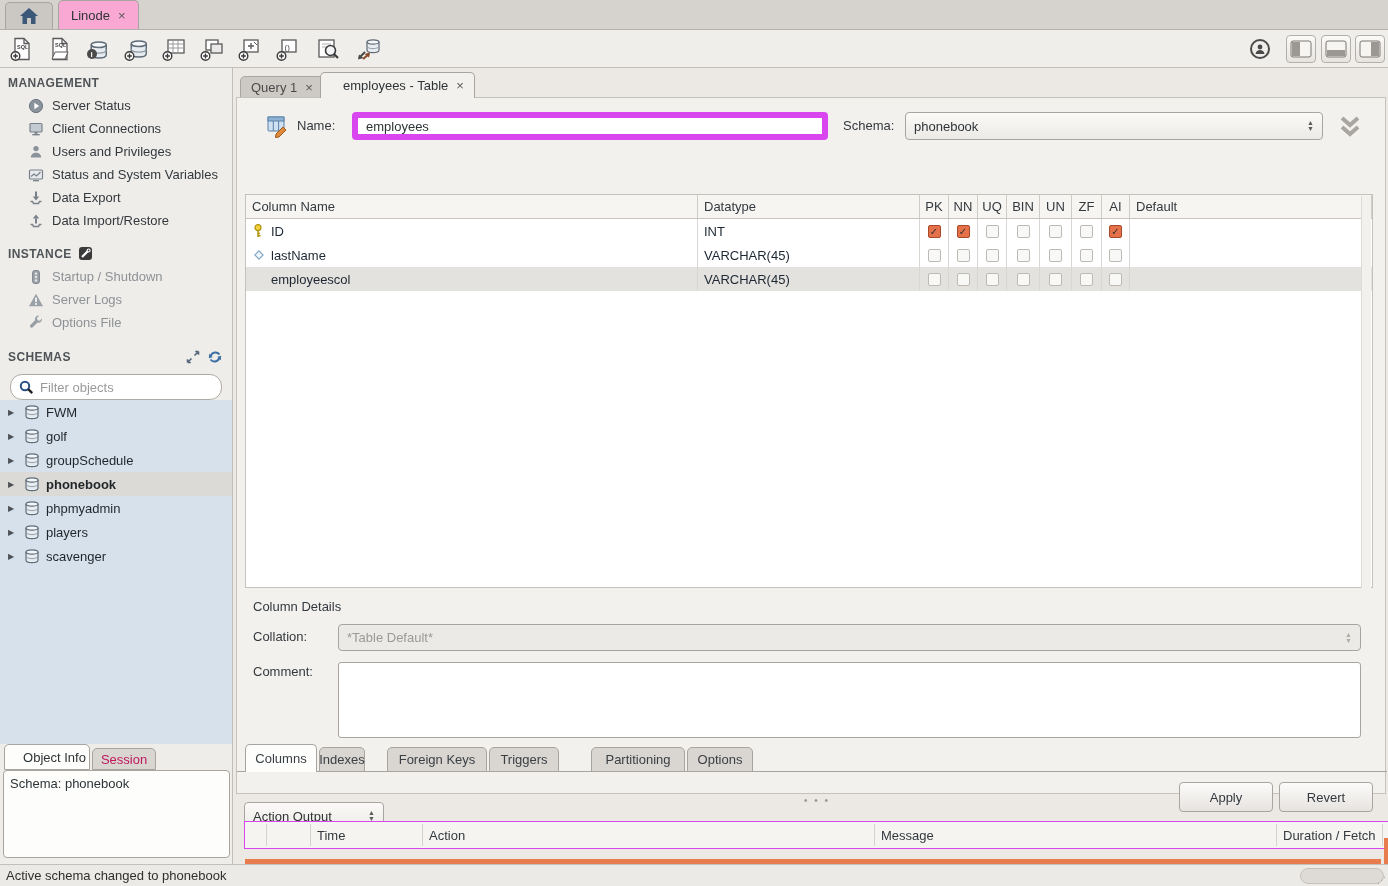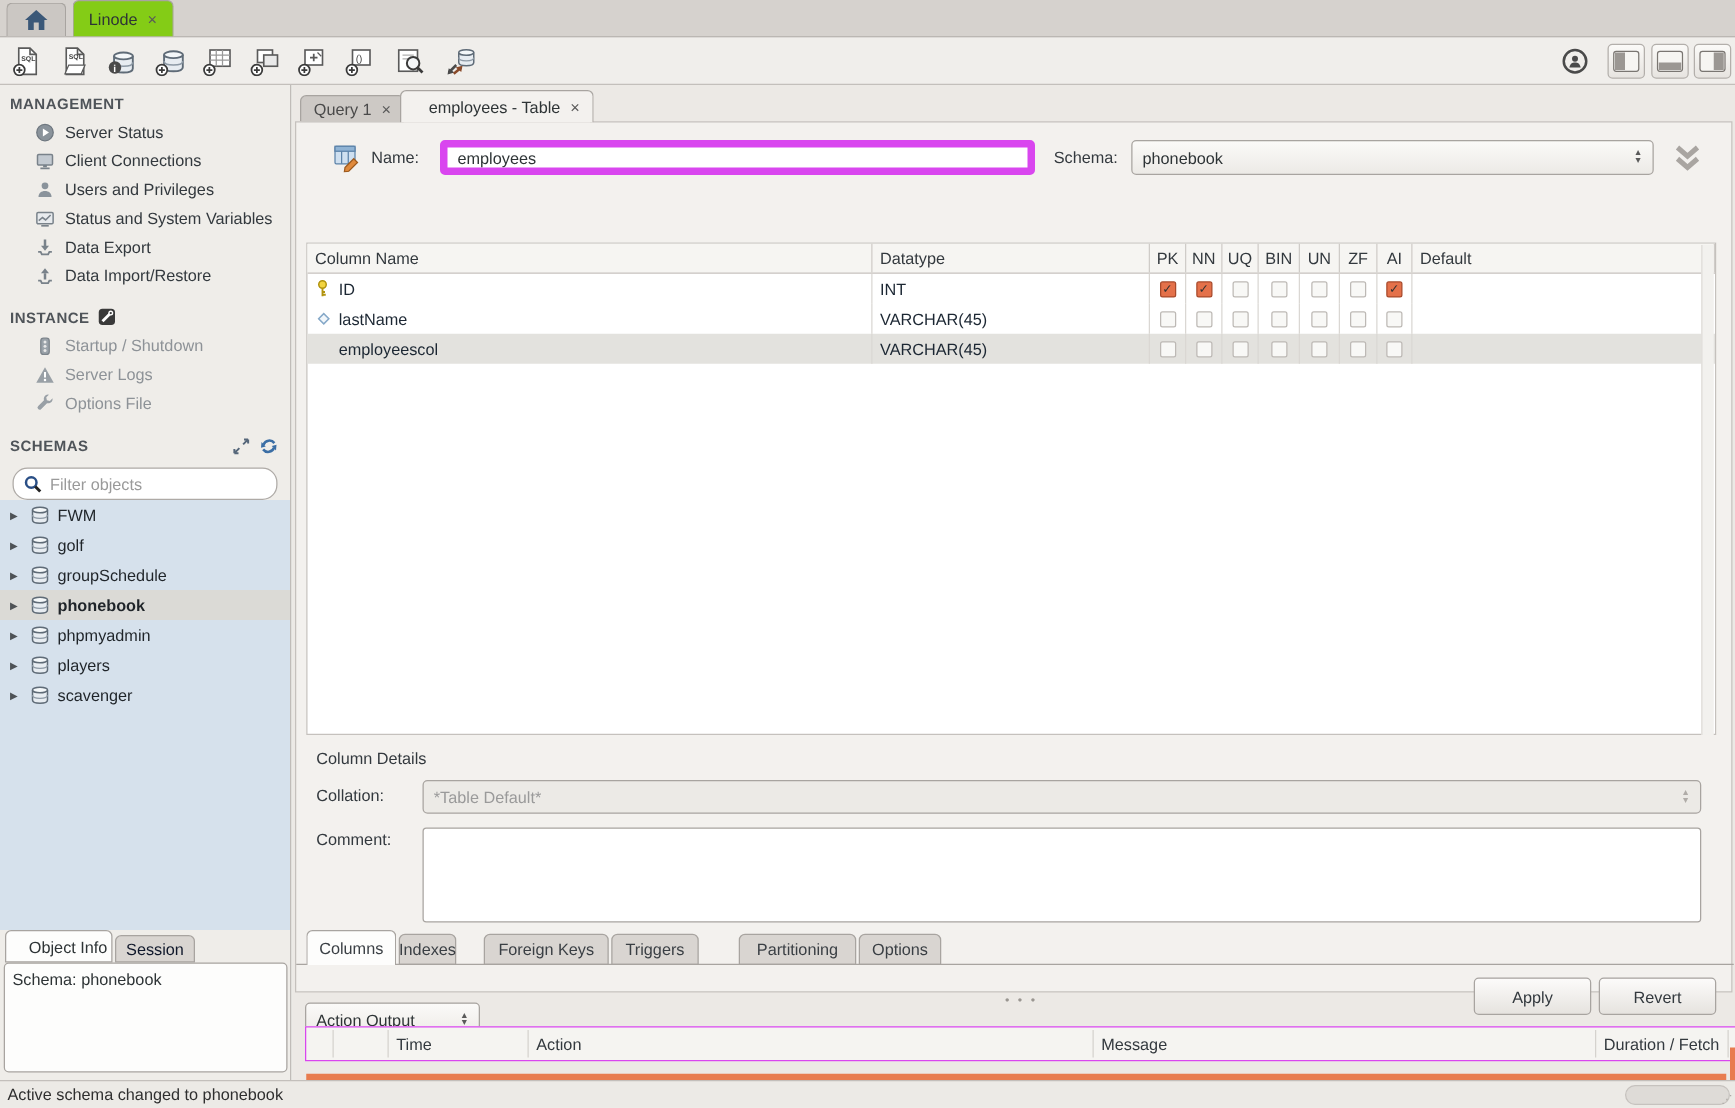--- a/index.html
+++ b/index.html
@@ -5,21 +5,21 @@
   * { margin:0; padding:0; box-sizing:border-box; }
   html,body { width:1388px; height:886px; overflow:hidden; }
   body { font-family:"Liberation Sans","DejaVu Sans",sans-serif; font-size:13px; color:#2e3436; background:#edebe7; }
   #stage { position:absolute; top:0; left:0; width:1388px; height:886px; background:#edebe7; }
   svg { display:block; }
 
   
   #tabstrip { position:absolute; top:0; left:0; width:1388px; height:30px; background:#d6d2ce; border-bottom:1px solid #b3afab; }
   .wtab { position:absolute; bottom:0; display:flex; align-items:center; gap:6px; padding:0 12px; height:27px;
           border:1px solid #a8a4a0; border-bottom:none; border-radius:5px 5px 0 0; background:#cbc7c3; }
-  .wtab.active { background:#84cc16; height:29px; }
+  .wtab.active { background:#f9a8d4; height:29px; }
   #home-tab { left:5px; width:48px; justify-content:center; }
   #conn-tab { left:58px; }
   .tab-close { color:#5a5a5a; font-size:13px; margin-left:2px; cursor:default; }
 
   
   #toolbar { position:absolute; top:30px; left:0; width:1388px; height:38px; background:#f0eeeb; border-bottom:1px solid #c3bfbb; }
   .tbtn { position:absolute; top:4px; width:32px; height:30px; display:flex; align-items:center; justify-content:center; border-radius:3px; }
   .tr-btn { position:absolute; top:5px; width:30px; height:28px; display:flex; align-items:center; justify-content:center;
             background:linear-gradient(#fbfaf8,#e7e4e0); border:1px solid #b3afab; border-radius:4px; }
 
@@ -33,21 +33,21 @@
   #schemas-tools { position:absolute; right:10px; top:8px; display:flex; gap:8px; }
   #filter-box { margin:6px 10px 6px 10px; height:26px; background:#fff; border:1px solid #aeaaa6; border-radius:12px; display:flex; align-items:center; padding:0 8px; gap:6px; }
   #filter-box input { border:none; outline:none; background:transparent; font-size:13px; color:#333; width:150px; font-family:inherit; }
   #filter-box input::placeholder { color:#9a9a9a; }
   #schema-list { position:absolute; top:332px; left:0; width:232px; height:344px; background:#d6e1ec; }
   .schema-row { height:24px; display:flex; align-items:center; gap:6px; padding-left:8px; }
   .schema-row .tri { font-size:8px; color:#4e5archive256; color:#4e5256; width:10px; }
   .schema-row.selected { background:#dbdad6; font-weight:bold; }
   .schema-name { color:#1f2429; }
   #side-grip { position:absolute; top:737px; left:105px; color:#9a9691; font-size:10px; letter-spacing:2px; }
-  .info-tab { position:absolute; display:flex; align-items:center; justify-content:center; border:1px solid #a8a4a0; border-radius:5px 5px 0 0; background:#d9d5d1; color:#0f172a; }
+  .info-tab { position:absolute; display:flex; align-items:center; justify-content:center; border:1px solid #a8a4a0; border-radius:5px 5px 0 0; background:#d9d5d1; color:#be185d; }
   .info-tab.active { background:#fdfdfc; color:#2e3436; }
   #object-info-box { position:absolute; top:770px; left:3px; width:227px; height:88px; background:#fdfdfc; border:1px solid #a8a4a0; border-radius:4px; padding:5px 6px; }
 
   
   #main { position:absolute; top:68px; left:234px; width:1154px; height:796px; background:#ece9e5; }
   .etab { position:absolute; display:flex; align-items:center; gap:6px; padding:0 10px; border:1px solid #a8a4a0; border-radius:5px 5px 0 0; }
   .etab.inactive { background:#cdc9c5; color:#4a4a4a; height:22px; top:8px; }
   .etab.active { background:#f3f1ee; height:26px; top:4px; border-bottom:none; z-index:2;padding-left:22px; }
   #editor-body { position:absolute; top:29px; left:2px; width:1150px; height:697px; background:#f3f1ee; border:1px solid #c5c1bd; }
 

